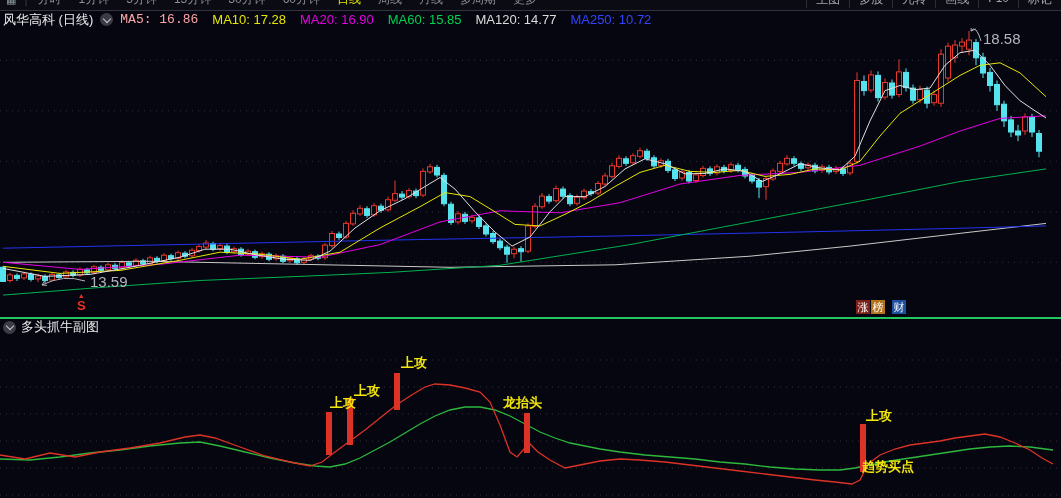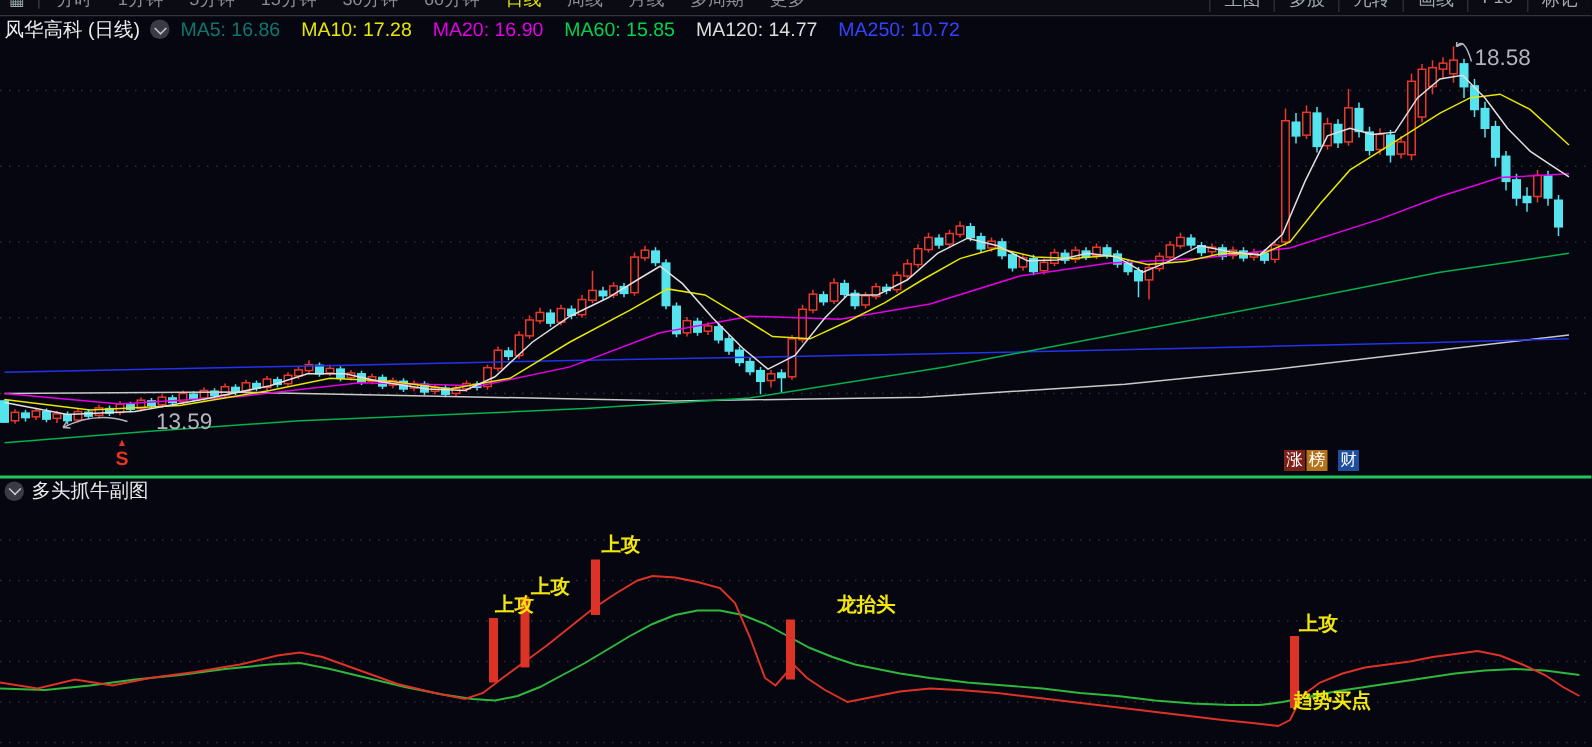--- a/index.html
+++ b/index.html
@@ -74,21 +74,21 @@
         <span class="btn">F10</span>
         <span class="btn">标记</span>
       </div>
   </div>
 </div>
 
 <div class="main-header">
   <span class="mh-title">风华高科 (日线)</span>
   <span class="chev"></span>
   <div class="ma-values">
-      <span style="color: #0f766e;">MA5: 16.86</span>
+      <span style="color: #fca5a5; font-family: Liberation Mono, monospace;">MA5: 16.86</span>
       <span style="color: rgb(230, 230, 0);">MA10: 17.28</span>
       <span style="color: rgb(228, 0, 228);">MA20: 16.90</span>
       <span style="color: rgb(0, 210, 77);">MA60: 15.85</span>
       <span style="color: rgb(220, 220, 220);">MA120: 14.77</span>
       <span style="color: rgb(51, 68, 255);">MA250: 10.72</span>
     </div>
 </div>
 
 <div class="chart-area">
   <svg id="main-svg" width="1061" height="289" viewBox="0 0 1061 289">
@@ -408,21 +408,21 @@
         <polyline points="3,240.4 45,248.4 90,246.4 135,238.3 180,229.2 205,221.2 230,221.2 255,226.7 285,231.3 310,232.3 330,223.2 355,200.0 380,182.8 405,170.7 425,158.5 440,149.5 455,161.1 475,183.8 495,204.0 512,218.1 530,209.0 550,183.8 565,168.6 585,168.6 605,158.5 625,140.9 645,130.8 665,135.8 685,145.9 705,145.4 725,140.9 745,143.4 762,153.5 780,145.9 800,135.8 820,139.9 840,141.9 855,128.2 870,92.9 885,62.6 900,57.5 915,61.6 930,60.1 945,37.3 960,24.7 975,22.2 990,37.3 1005,57.5 1020,72.7 1035,82.8 1046,89.9" fill="none" stroke="#e0e0e0" stroke-width="1"></polyline>
       </g>
       <path d="M981,13 Q976,-4 971,3" fill="none" stroke="#b4b4bc" stroke-width="1"></path>
       <line x1="971" y1="3" x2="971.3928787526113" y2="-1.984540729670747" stroke="#b4b4bc" stroke-width="1"></line>
       <line x1="971" y1="3" x2="975.5876859596524" y2="1.0117501325014935" stroke="#b4b4bc" stroke-width="1"></line>
       <path d="M85,253 Q63.5,246 42,257" fill="none" stroke="#b4b4bc" stroke-width="1"></path>
       <line x1="42" y1="257" x2="44.64022618303651" y2="252.75391878287655" stroke="#b4b4bc" stroke-width="1"></line>
       <line x1="42" y1="257" x2="46.98821020258996" y2="257.3431602756401" stroke="#b4b4bc" stroke-width="1"></line>
     </svg>
   <div class="overlay price-note" id="high-note" style="left: 983px; top: 2px;">18.58</div>
-  <div class="overlay price-note" id="low-note" style="left: 104px; top: 245px;">13.59</div>
+  <div class="overlay price-note" id="low-note" style="left: 90px; top: 245px;">13.59</div>
   <div class="overlay s-marker" id="s-marker" style="left: 77px; top: 264px;">
     <span class="tri">▲</span>
     <span class="s">S</span>
   </div>
   <div class="overlay" id="badges" style="left: 856px; top: 272px;">
       <span class="badge" style="background: rgb(125, 32, 23); position: absolute; left: 0px;">涨</span>
       <span class="badge" style="background: rgb(179, 115, 28); position: absolute; left: 15px;">榜</span>
       <span class="badge" style="background: rgb(29, 79, 158); position: absolute; left: 36px;">财</span>
     </div>
 </div>
@@ -447,17 +447,17 @@
         <rect x="347" y="65" width="6" height="47" fill="#dd3326"></rect>
         <rect x="394" y="40" width="6" height="37" fill="#dd3326"></rect>
         <rect x="524" y="80" width="6" height="40" fill="#dd3326"></rect>
         <rect x="860" y="91" width="6" height="48" fill="#dd3326"></rect>
       </g>
     </svg>
   <div id="sig-labels">
       <div class="sig-label" style="left: 330px; top: 61px; color: rgb(242, 231, 12);">上攻</div>
       <div class="sig-label" style="left: 354px; top: 49px; color: rgb(242, 231, 12);">上攻</div>
       <div class="sig-label" style="left: 401px; top: 21px; color: rgb(242, 231, 12);">上攻</div>
-      <div class="sig-label" style="left: 558px; top: 61px; color: rgb(242, 231, 12);">龙抬头</div>
+      <div class="sig-label" style="left: 503px; top: 61px; color: rgb(242, 231, 12);">龙抬头</div>
       <div class="sig-label" style="left: 866px; top: 74px; color: rgb(242, 231, 12);">上攻</div>
       <div class="sig-label" style="left: 862px; top: 101px; color: rgb(242, 231, 12); margin-top: 24px;">趋势买点</div>
     </div>
 </div>
 
 </body></html>

